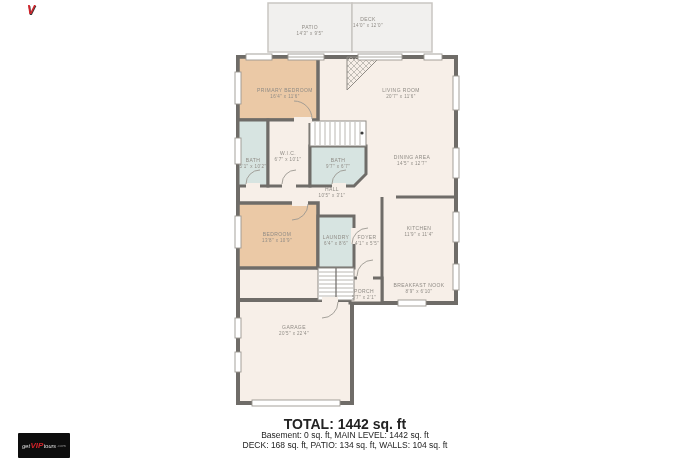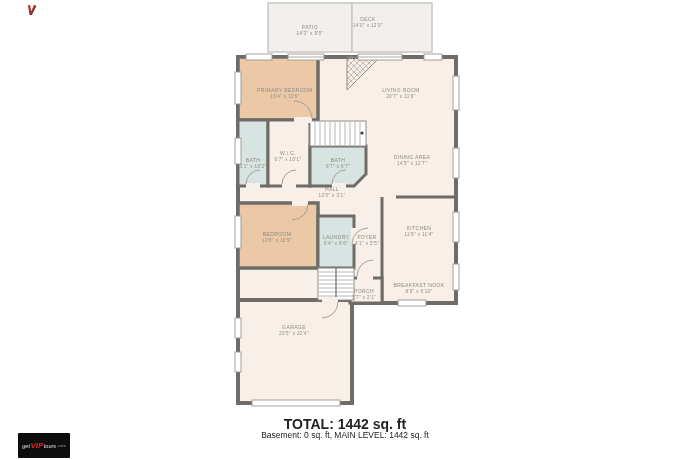--- a/index.html
+++ b/index.html
@@ -200,20 +200,21 @@
     <span class="rdims">5'7" x 2'1"</span>
   </div>
   <div class="plan-label" style="left:294px;top:330px;">
     <span class="rname">GARAGE</span>
     <span class="rdims">20'5" x 22'4"</span>
   </div>
 
   <div class="summary">
     <span class="total">TOTAL: 1442 sq. ft</span>
     <span class="line">Basement: 0 sq. ft, MAIN LEVEL: 1442 sq. ft</span>
+    <span class="line">DECK: 168 sq. ft, PATIO: 134 sq. ft, WALLS: 104 sq. ft</span>
   </div>
 
   <div class="watermark">
     <span class="wm-get">get</span>
     <span class="wm-vip">VIP</span>
     <span class="wm-tours">tours</span>
     <span class="wm-dotcom">.com</span>
   </div>
 
 </div>

